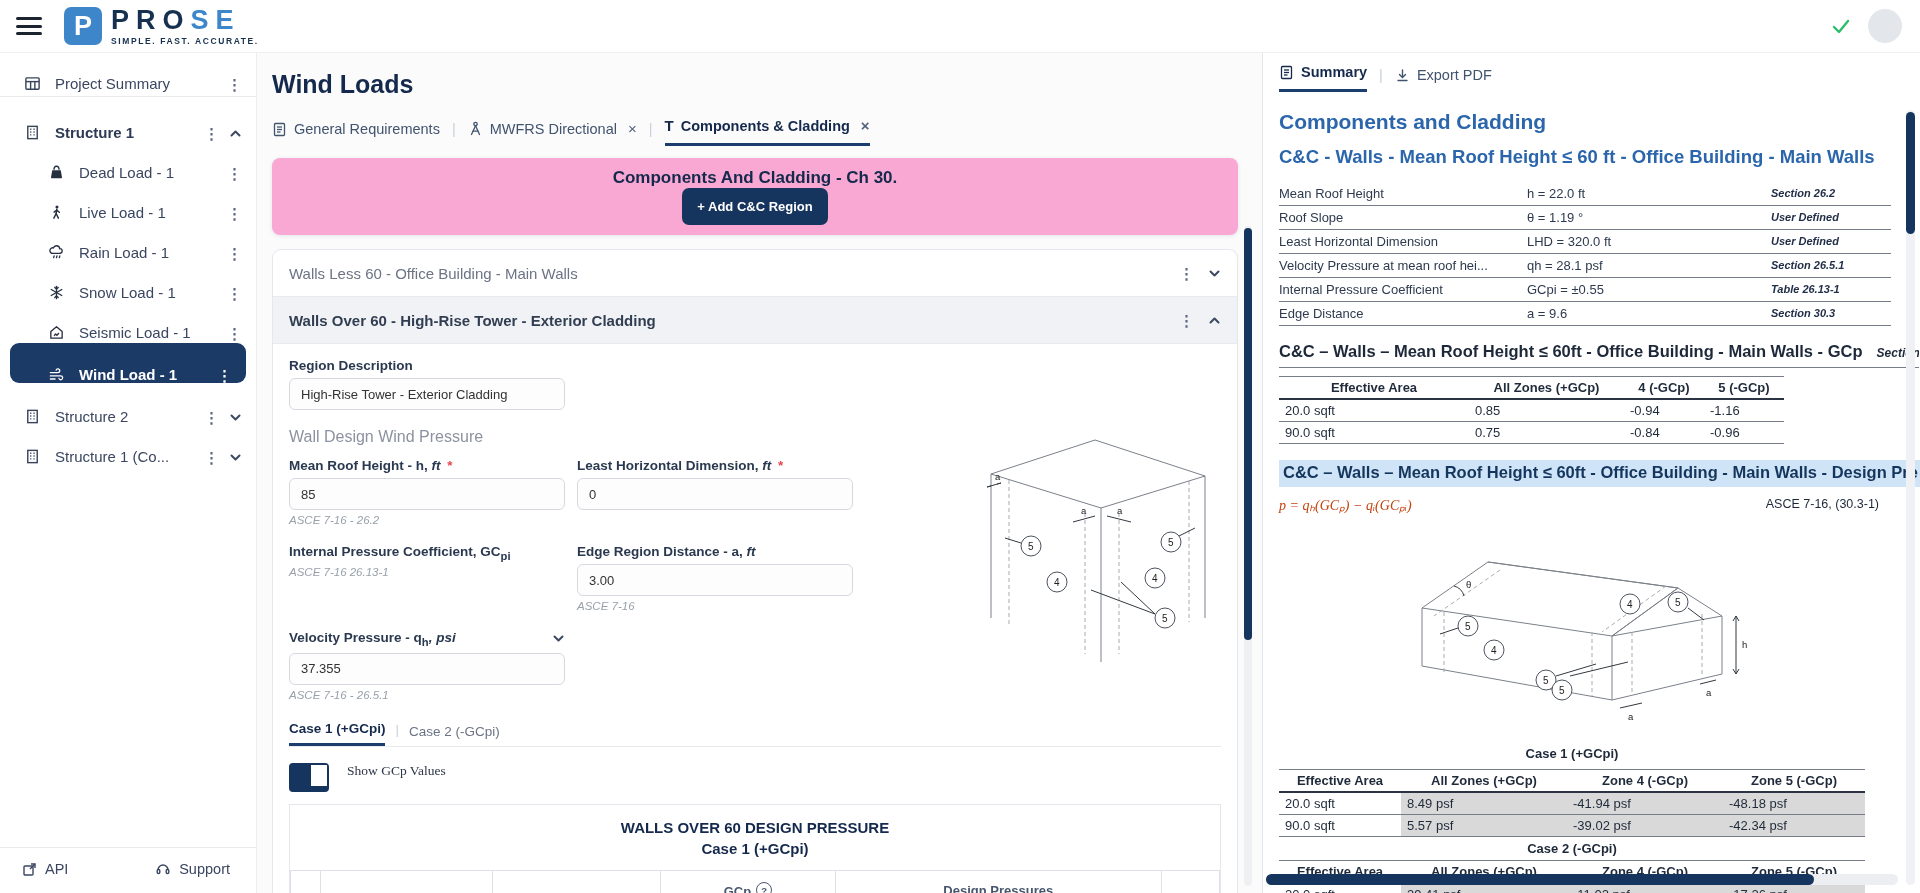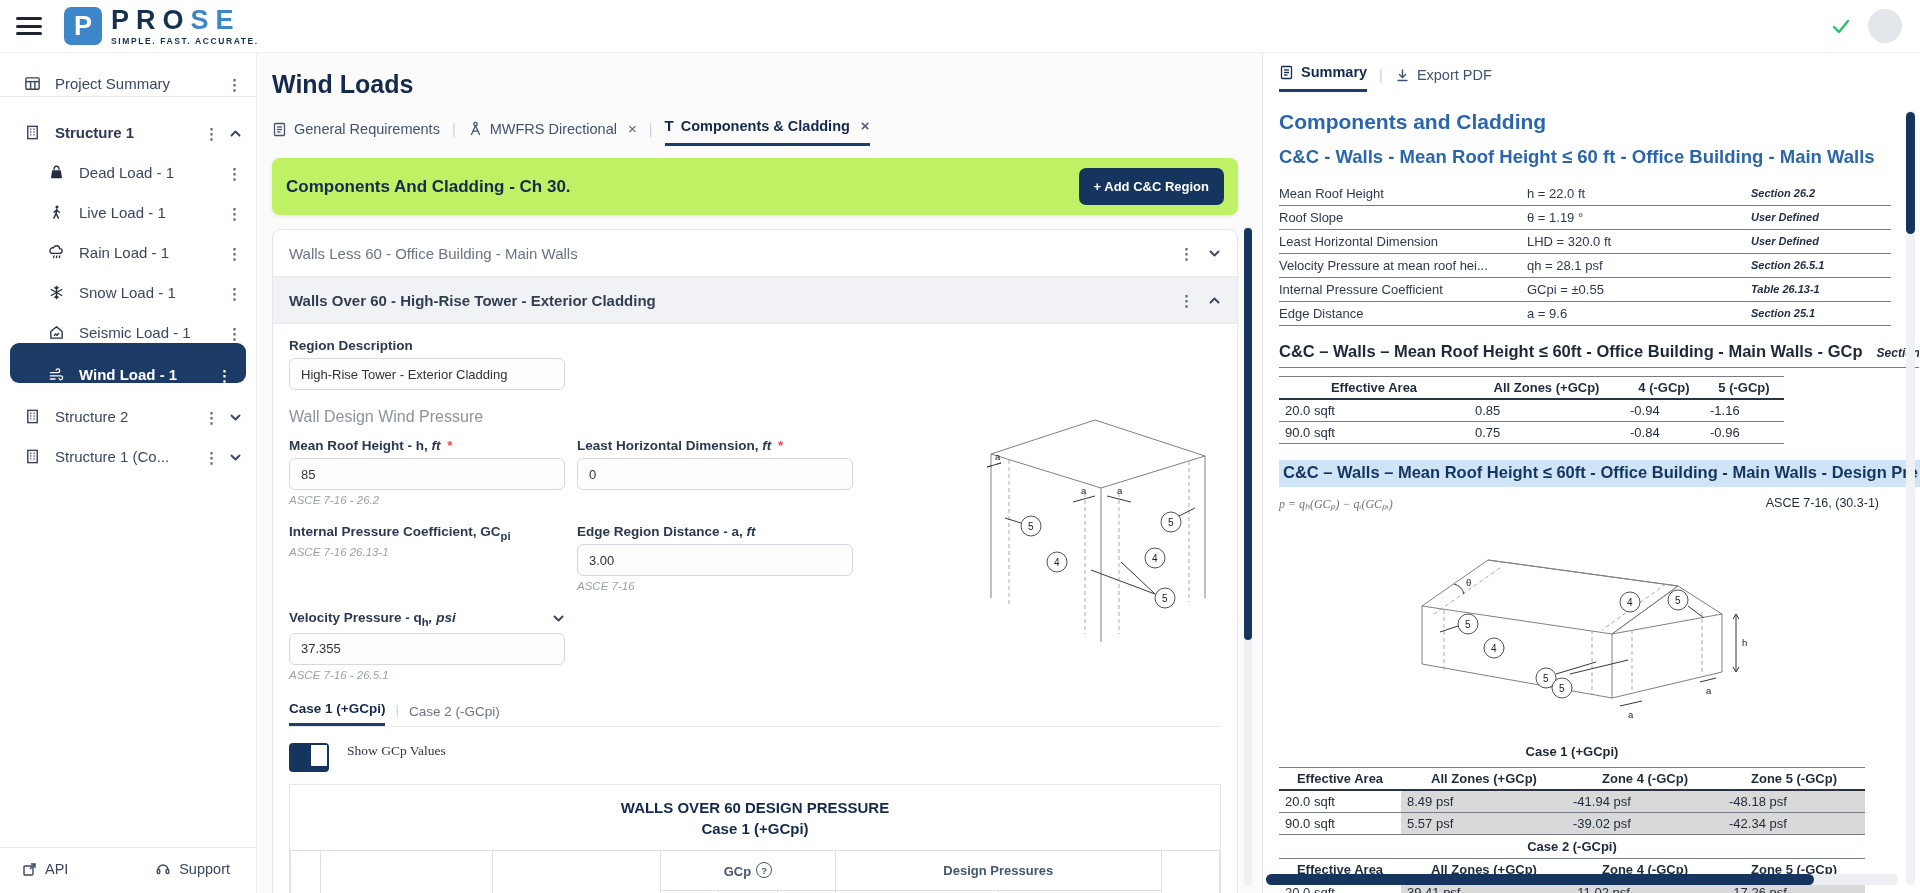--- a/index.html
+++ b/index.html
@@ -40,22 +40,22 @@
   .main{position:absolute;left:256px;top:52px;width:1006px;height:841px;overflow:hidden;background:#fbfbfc;
         padding:12px 24px 0 16px;box-sizing:border-box;}
   .page-title{font-size:25px;font-weight:700;color:#14294b;margin:6px 0 18px 0;}
   .tabs{display:flex;align-items:flex-end;gap:12px;font-size:14.5px;color:#41536d;}
   .tab{display:flex;align-items:center;gap:7px;padding-bottom:9px;cursor:pointer;}
   .tab.active{color:#14294b;font-weight:700;border-bottom:3px solid #1c3e6e;}
   .tab .x{color:#55617a;font-size:15px;margin-left:4px;cursor:pointer;}
   .tab-sep{color:#c8cfd9;padding-bottom:9px;}
   .ticon svg{width:15px;height:15px;}
   .t-letter{font-weight:800;color:#14294b;font-size:15px;}
-  .head-card{margin-top:12px;background:#bef264;border-radius:8px;box-shadow:0 1px 4px rgba(20,35,60,.10);
-             padding:10px 14px;display:flex;align-items:center;justify-content:space-between;}
+  .head-card{margin-top:12px;background:#f9a8d4;border-radius:8px;box-shadow:0 1px 4px rgba(20,35,60,.10);
+             padding:10px 14px;display:flex;align-items:center;justify-content:space-between;flex-direction:column;}
   .head-card h2{margin:0;font-size:17px;font-weight:700;color:#14294b;}
   .btn-navy{background:#16355e;color:#fff;border:none;border-radius:7px;font-size:13px;font-weight:700;
             padding:11px 15px;cursor:pointer;font-family:inherit;}
   .acc-card{margin-top:14px;background:#fff;border:1px solid #e4e7ec;border-radius:9px 9px 0 0;}
   .acc-head{display:flex;align-items:center;height:46px;padding:0 16px;border-bottom:1px solid #e8eaee;cursor:pointer;}
   .acc-head .t{font-size:15px;}
   .acc-head.collapsed .t{color:#6b7485;}
   .acc-head.open{background:#f1f2f5;} .acc-head.open .t{color:#313e52;font-weight:600;}
   .acc-right{margin-left:auto;display:flex;align-items:center;gap:14px;}
   .acc-body{position:relative;padding:14px 16px 0 16px;}
@@ -98,27 +98,27 @@
   .hscroll-panel .thumb{position:absolute;left:0;top:0;width:548px;height:11px;background:#16355e;border-radius:6px;}
   
   .rpanel{position:absolute;left:1262px;top:52px;width:658px;height:841px;background:#fff;border-left:1px solid #e4e7ec;
           overflow:hidden;box-sizing:border-box;padding:0 30px 0 16px;}
   .rp-tabs{display:flex;align-items:flex-end;gap:12px;font-size:14.5px;color:#41536d;padding-top:12px;}
   .rp-title{font-size:21px;color:#2b66ad;font-weight:600;margin-top:18px;}
   .rp-subtitle{font-size:18.5px;color:#2b66ad;font-weight:600;line-height:1.4;margin-top:10px;width:600px;}
   .props{margin-top:12px;width:612px;}
   .prow{display:grid;grid-template-columns:248px 224px 140px;align-items:center;border-bottom:1px solid #767d88;
         padding:2px 0;height:19px;font-size:13px;color:#2d3a4e;}
-  .prow .ref{font-size:11px;font-style:italic;font-weight:700;color:#222f48;}
+  .prow .ref{font-size:11px;font-style:italic;font-weight:700;color:#222f48;margin-left:20px;}
   .rp-h3{display:flex;align-items:baseline;margin-top:16px;font-size:16.5px;font-weight:700;color:#1d2839;
          white-space:nowrap;overflow:hidden;width:640px;border-bottom:1px solid #767d88;padding-bottom:6px;}
   .rp-h3 .ref{font-size:12px;font-style:italic;font-weight:700;margin-left:14px;flex:none;}
   .rp-h3.hl{background:#cfe4f6;color:#14355e;border-bottom:none;padding:3px 4px 5px 4px;width:644px;}
   .formula-row{display:flex;justify-content:space-between;align-items:center;width:600px;margin-top:8px;}
-  .formula{font-family:"Liberation Serif",serif;font-style:italic;font-size:12px;color:#737373;text-align:right;}
+  .formula{font-family:"Liberation Serif",serif;font-style:italic;font-size:14px;color:#c2410c;text-align:right;}
   .formula-ref{font-size:12.5px;color:#1d2839;}
   table.rtable{border-collapse:collapse;font-size:13px;color:#1f2a3a;margin-top:8px;}
   table.rtable th{font-weight:700;border-bottom:2px solid #2a3442;padding:3px 6px;border-top:1px solid #767d88;}
   table.rtable td{border-bottom:1px solid #767d88;padding:3px 6px;text-align:left;}
   td.shade{background:#d9d9d9;}
   .rp-caption{width:586px;text-align:center;font-size:13px;font-weight:700;color:#1d2839;margin-top:10px;}
   .rp-caption.mid{margin-top:0;padding:4px 0;}
   .rp-diagram{width:430px;margin:10px auto 0 auto;}
   .dline{fill:none;stroke:#7b8089;stroke-width:1;}
   .ddash{fill:none;stroke:#a7abb2;stroke-width:1;stroke-dasharray:4 3;}
@@ -599,21 +599,21 @@
           <span class="ref">Section 26.5.1</span>
       </div>
       <div class="prow">
         <span>Internal Pressure Coefficient</span>
           <span>GCpi = ±0.55</span>
           <span class="ref">Table 26.13-1</span>
       </div>
       <div class="prow">
         <span>Edge Distance</span>
           <span>a = 9.6</span>
-          <span class="ref">Section 25.1</span>
+          <span class="ref">Section 30.3</span>
       </div>
     </div>
 
     <div class="rp-h3">
       <span>C&amp;C – Walls – Mean Roof Height ≤ 60ft - Office Building - Main Walls - GCp</span>
         <span class="ref">Section</span>
     </div>
     <table class="rtable" style="width:505px;">
       <colgroup>
           <col style="width:190px">

